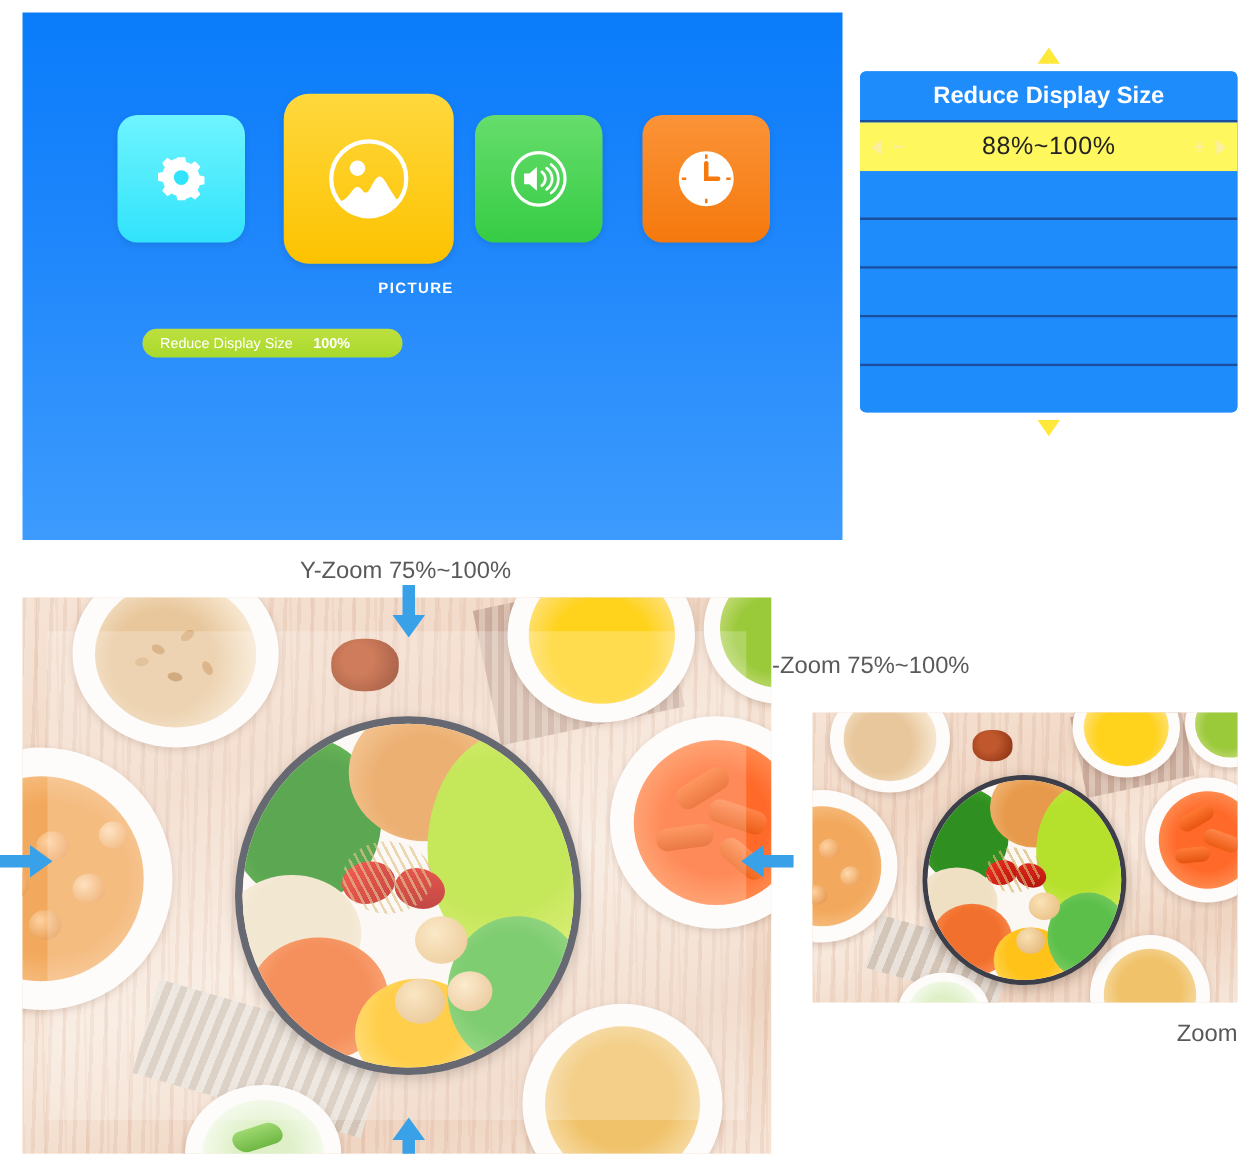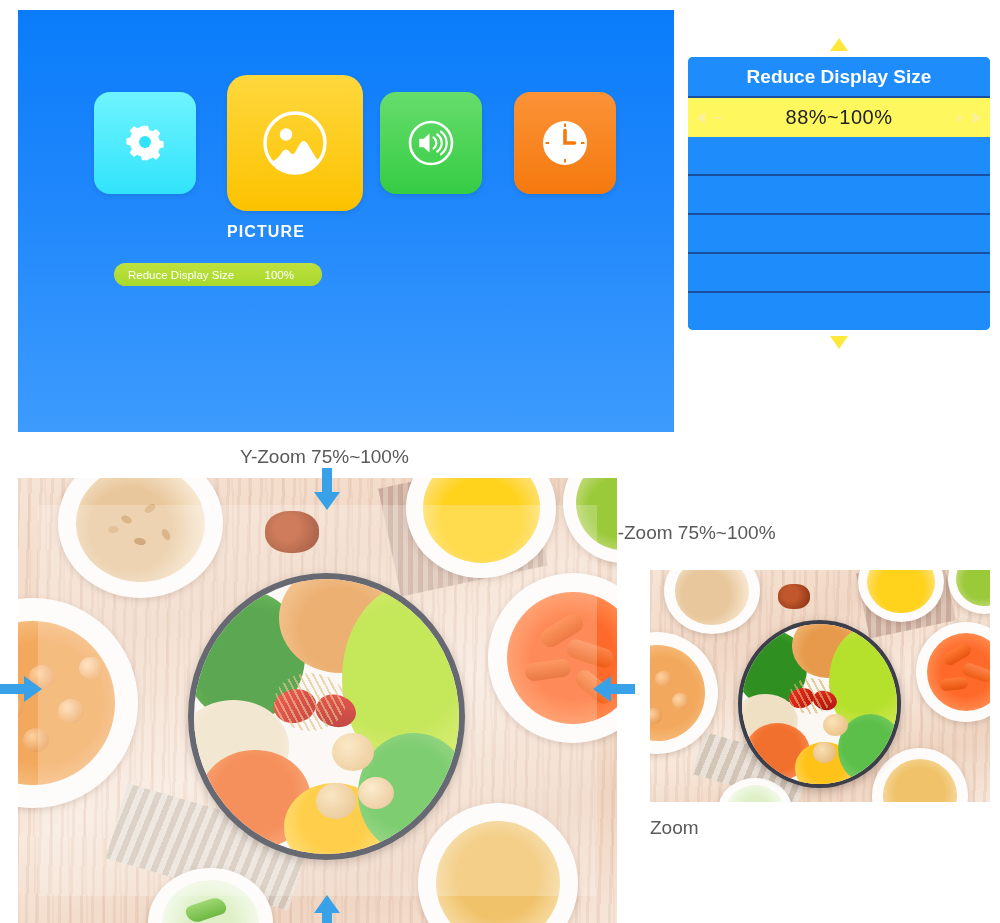--- a/index.html
+++ b/index.html
@@ -26,34 +26,34 @@
   }
   .tile.small{width:102px;height:102px;top:82px;}
   .tile.big{width:136px;height:136px;top:65px;border-radius:20px;}
   #tile-settings{left:76px;background:linear-gradient(180deg,#6ff4ff 0%,#31e3fb 100%);}
   #tile-picture{left:209px;background:linear-gradient(180deg,#ffd83d 0%,#fcc200 100%);}
   #tile-sound{left:362px;background:linear-gradient(180deg,#66dd6c 0%,#36cc44 100%);}
   #tile-time{left:496px;background:linear-gradient(180deg,#fb9337 0%,#f5790d 100%);}
   .tile svg{display:block;}
 
   #tile-label{
-    position:absolute;left:209px;top:213px;width:136px;text-align:left;
-    color:#ffffff;font-size:16px;font-weight:bold;letter-spacing:1.1px;
+    position:absolute;left:209px;top:213px;width:136px;text-align:right;
+    color:#ffffff;font-size:12px;font-weight:bold;letter-spacing:1.1px;
   }
 
   
   .opt-row{
     position:absolute;left:96px;width:208px;height:23px;border-radius:12px;
     display:flex;align-items:center;
     color:#ffffff;font-size:11.5px;
   }
   #opt-reduce{top:253px;background:linear-gradient(180deg,#bde03f 0%,#a9d92c 100%);}
   #opt-screen{top:287px;background:rgba(255,255,255,.22);}
   .opt-label{margin-left:14px;}
-  .opt-value{margin-left:auto;margin-right:28px;font-weight:normal;}
+  .opt-value{margin-left:auto;margin-right:42px;font-weight:bold;}
 
   
   #osd{position:absolute;left:688px;top:57px;width:302px;}
   #osd-tri-up,#osd-tri-down{
     position:absolute;left:50%;margin-left:-9px;width:0;height:0;
     border-left:9px solid transparent;border-right:9px solid transparent;
   }
   #osd-tri-up{top:-19px;border-bottom:13px solid #ffe83a;}
   #osd-tri-down{bottom:-19px;border-top:13px solid #ffe83a;}
 
@@ -105,21 +105,21 @@
   
   #label-yzoom{
     position:absolute;left:240px;top:446px;color:#595959;font-size:19px;
     white-space:nowrap;
   }
   #label-xzoom{
     position:absolute;left:605px;top:522px;color:#595959;font-size:19px;
     white-space:nowrap;
   }
   #label-zoom{
-    position:absolute;left:650px;top:817px;width:340px;text-align:left;
+    position:absolute;left:650px;top:817px;width:340px;text-align:right;
     color:#595959;font-size:19px;
   }
 
   
   #photo-small-wrap{position:absolute;left:650px;top:570px;width:340px;height:232px;}
 
   
   .pwood{position:absolute;inset:0;
      background:
        repeating-linear-gradient(92deg, rgba(190,140,110,.14) 0 3px, rgba(255,255,255,0) 3px 11px),

